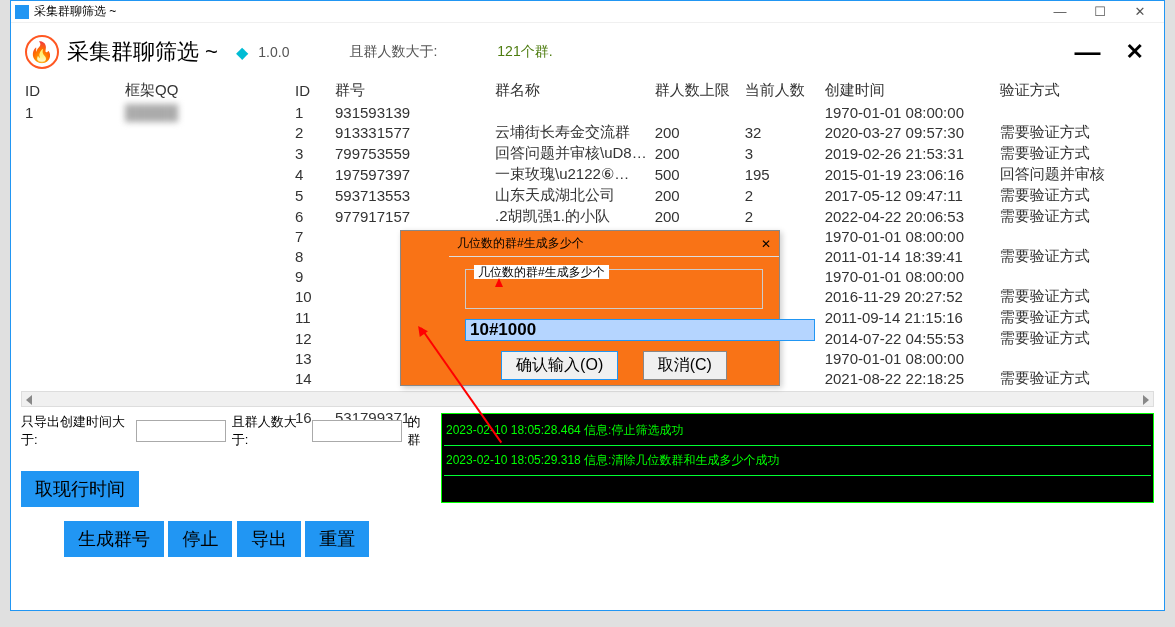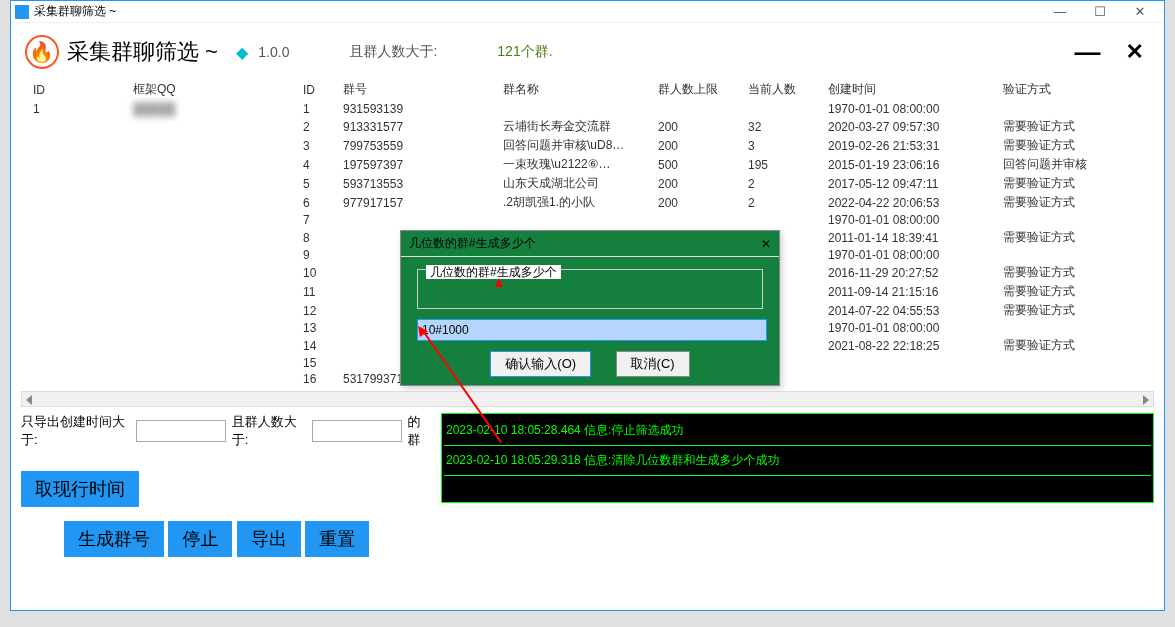--- a/index.html
+++ b/index.html
@@ -25,21 +25,21 @@
 .version { font-size: 14px; color: #555; margin-right: 60px; }
 .filter-text { font-size: 14px; color: #555; margin-right: 60px; }
 .count-text { font-size: 14px; color: #4d7c0f; }
 .header .grow { flex: 1; }
 .hdr-min { font-size: 26px; font-weight: bold; margin-right: 25px; }
 .hdr-close { font-size: 22px; font-weight: bold; margin-right: 6px; }
 
 .content { display: flex; height: 310px; padding: 0 10px; }
 .left-table { width: 270px; }
 .right-table { flex: 1; }
-table { border-collapse: collapse; width: 100%; font-size: 12px; margin-left: 8px; }
+table { border-collapse: collapse; width: 100%; font-size: 15px; }
 th { text-align: left; font-weight: 400; padding: 2px 4px; color: #333; border-bottom: 1px solid transparent; }
 td { padding: 1px 4px; color: #333; white-space: nowrap; overflow: hidden; }
 .left-table th:first-child { width: 100px; }
 .right-table th:nth-child(1){width:40px}
 .right-table th:nth-child(2){width:160px}
 .right-table th:nth-child(3){width:155px}
 .right-table th:nth-child(4){width:90px}
 .right-table th:nth-child(5){width:80px}
 .right-table th:nth-child(6){width:175px}
 .blurred { filter: blur(3px); color: #aaa; }
@@ -54,30 +54,30 @@
 .filter-row { display: flex; align-items: center; font-size: 13px; margin-bottom: 22px; }
 .filter-row input { width: 90px; height: 22px; border: 1px solid #aaa; margin: 0 6px; padding: 0 4px; font-size: 13px; }
 .btn { display: inline-block; background: #2196f3; color: #000000; border: none; padding: 6px 14px; font-size: 18px; cursor: pointer; }
 .btn-row { margin-top: 14px; padding-left: 43px; }
 
 .log { flex: 1; background: #000; border: 1px solid #0f0; padding: 2px; font-family: monospace; font-size: 12px; height: 90px; }
 .log-line { color: #0f0; padding: 6px 2px; border-bottom: 1px solid #0f3; }
 
 .dialog {
   position: absolute; left: 400px; top: 230px; width: 380px; height: 156px;
-  background: #15803d; border: 1px solid #888; box-shadow: 2px 2px 6px rgba(0,0,0,0.2);
+  background: #f97316; border: 1px solid #888; box-shadow: 2px 2px 6px rgba(0,0,0,0.2); padding-left: 48px;
 }
 .dlg-title { height: 26px; display: flex; align-items: center; padding: 0 8px; font-size: 12px; border-bottom: 1px solid #ddd; }
 .dlg-title .grow { flex: 1; }
 .dlg-body { padding: 12px 16px; }
 .dlg-frame { border: 1px solid #ccc; padding: 4px 8px 10px 8px; font-size: 12px; margin-bottom: 10px; position: relative; height: 40px; }
 .dlg-frame-label { position: relative; top: -10px; background: #fff; padding: 0 4px; font-size: 12px; }
-.dlg-input { width: 350px; height: 22px; border: 1px solid #2196f3; padding: 0 4px; font-size: 12px; outline: none; background: #fff; }
+.dlg-input { width: 350px; height: 22px; border: 1px solid #2196f3; padding: 0 4px; font-size: 17px; outline: none; background: #fff; font-weight: bold; }
 .dlg-btns { text-align: center; margin-top: 10px; }
-.dlg-btn { border: 1px solid #888; background: #f0f0f0; padding: 3px 14px; font-size: 13px; margin: 0 10px; }
+.dlg-btn { border: 1px solid #888; background: #f0f0f0; padding: 3px 14px; font-size: 16px; margin: 0 10px; }
 .dlg-btn.primary { border: 1px solid #2196f3; }
 
 .arrow { position: absolute; pointer-events: none; }
 .red-arrow1 { left: 420px; top: 328px; }
 .red-arrow1 .line { width: 2px; height: 140px; background: #ff0000; transform: rotate(-35deg); transform-origin: top; }
 .red-arrow1 .head { position: absolute; top: -3px; left: -4px; border-left: 5px solid transparent; border-right: 5px solid transparent; border-bottom: 10px solid #ff0000; transform: rotate(-35deg); }
 .red-arrow2 { left: 495px; top: 278px; width: 12px; height: 12px; }
 .red-arrow2::before { content: ""; position: absolute; border-left: 4px solid transparent; border-right: 4px solid transparent; border-bottom: 9px solid #ff0000; }
 </style>
 </head>

